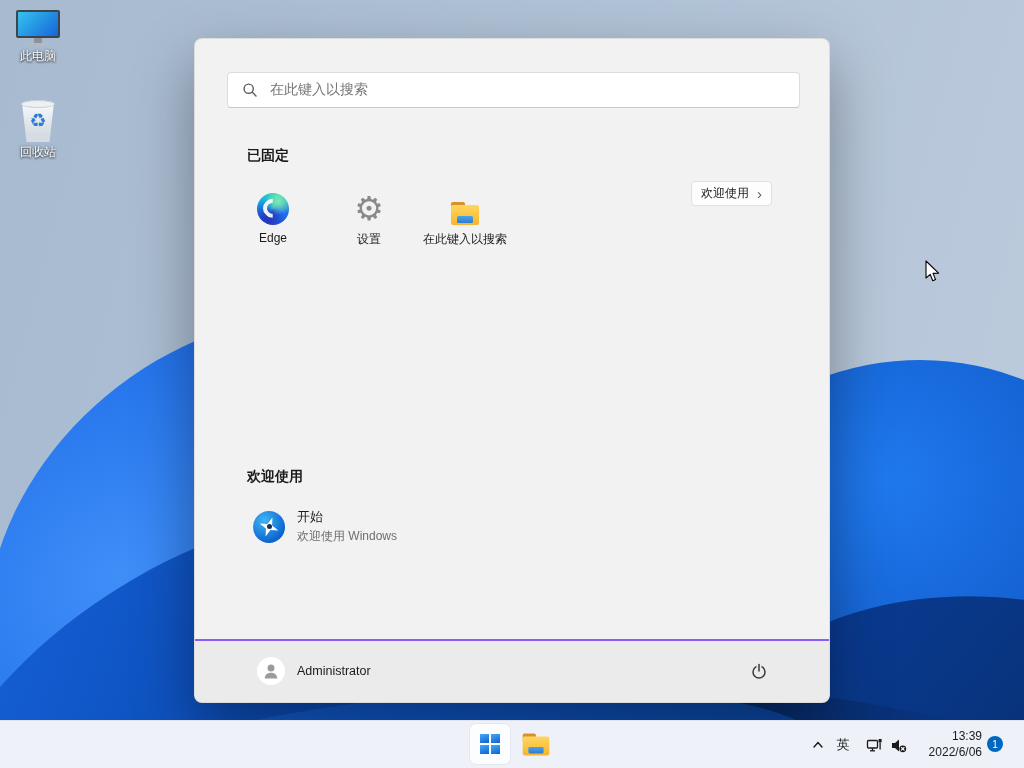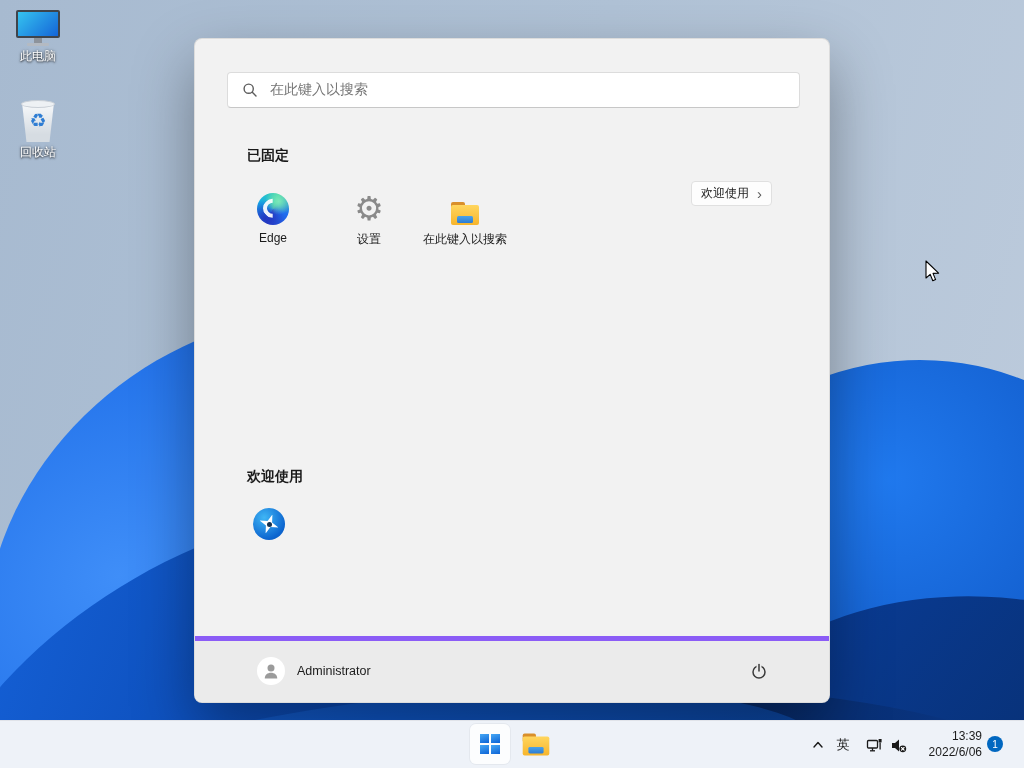--- a/index.html
+++ b/index.html
@@ -93,21 +93,21 @@
   .gs{position:relative;width:32px;height:32px;border-radius:50%;
       background:radial-gradient(circle at 35% 30%,#3fb6f5,#0d66d0 70%,#0a54b4);}
   .gs::before{content:"";position:absolute;inset:6px;background:#fff;
       clip-path:polygon(50% 0%,62% 38%,100% 50%,62% 62%,50% 100%,38% 62%,0% 50%,38% 38%);
       transform:rotate(20deg);}
   .gs::after{content:"";position:absolute;left:50%;top:50%;width:5px;height:5px;margin:-2.5px;
       border-radius:50%;background:#16324f;}
   .rec-t{font-size:13px;color:#1b1b1b;}
   .rec-s{font-size:12px;color:#6e6e6e;margin-top:2px;}
   .userbar{position:absolute;left:0;right:0;bottom:0;height:61px;background:#ebebeb;
-           border-top:5px solid #8b5cf6;border-radius:0 0 8px 8px;}
+           border-top:2px solid #8b5cf6;border-radius:0 0 8px 8px;}
   .avatar{position:absolute;left:62px;top:16px;width:28px;height:28px;border-radius:50%;
           background:#fff;display:flex;align-items:center;justify-content:center;cursor:pointer;}
   .uname{position:absolute;left:102px;top:23px;font-size:12.5px;color:#1b1b1b;cursor:pointer;}
   .power{position:absolute;right:52px;top:12px;width:36px;height:36px;border-radius:4px;
          display:flex;align-items:center;justify-content:center;cursor:pointer;}
   
   .taskbar{position:absolute;left:0;right:0;bottom:0;height:47px;background:#eef2f8;
            border-top:1px solid rgba(0,0,0,.06);}
   .tb-center{position:absolute;left:470px;top:3px;display:flex;gap:6px;}
   .tb-btn{width:40px;height:40px;border-radius:6px;display:flex;align-items:center;
@@ -202,20 +202,24 @@
           </div>
         </div>
         <div class="plbl">在此键入以搜索</div>
       </div>
     </div>
 
     <div class="sec-h" style="left:52px;top:429px;">欢迎使用</div>
 
     <div class="rec-row">
       <div class="gs"></div>
+      <div>
+        <div class="rec-t">开始</div>
+        <div class="rec-s">欢迎使用 Windows</div>
+      </div>
     </div>
 
     <div class="userbar">
       <div class="avatar">
         <svg width="20" height="20" viewBox="0 0 24 24">
           <circle cx="12" cy="8.5" r="4.2" fill="#9b9b9b"></circle>
           <path d="M4.5 21c0-4.2 3.4-6.8 7.5-6.8s7.5 2.6 7.5 6.8z" fill="#9b9b9b"></path>
         </svg>
       </div>
       <div class="uname">Administrator</div>

